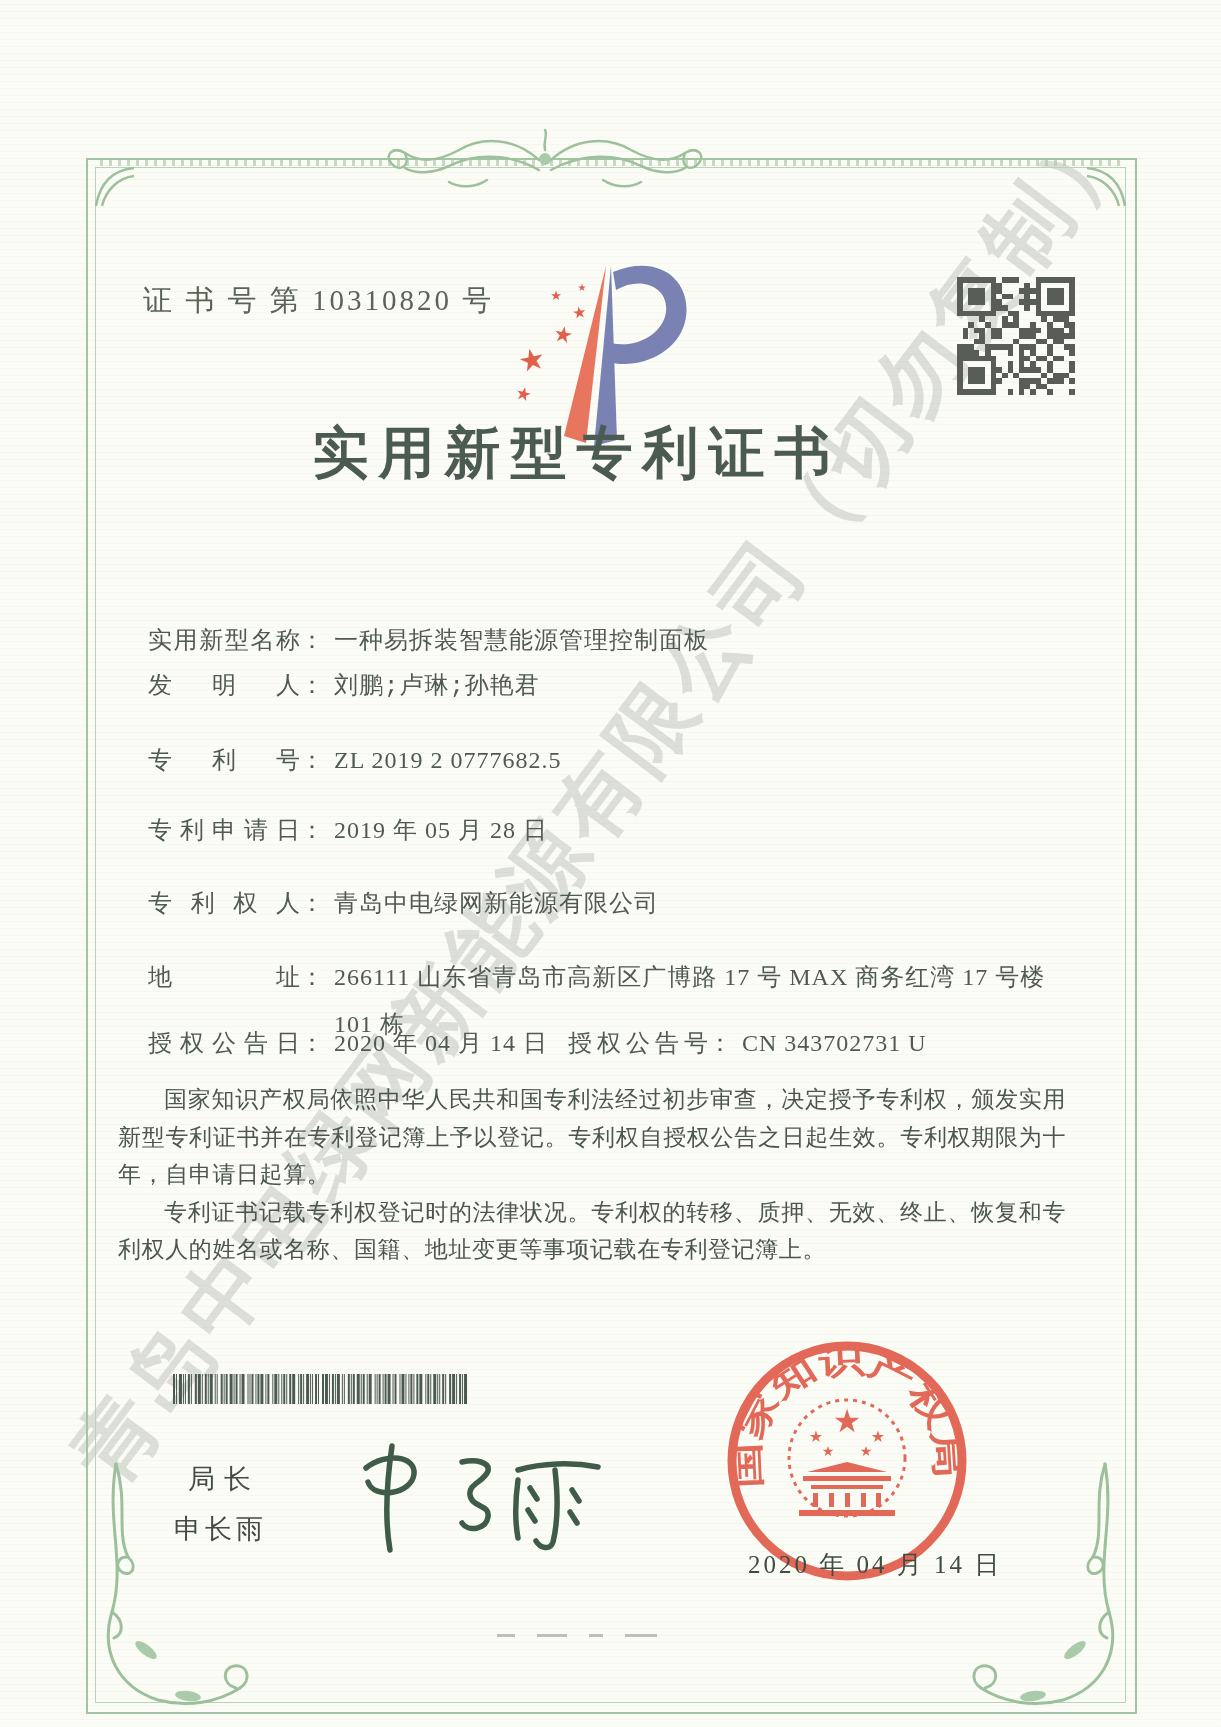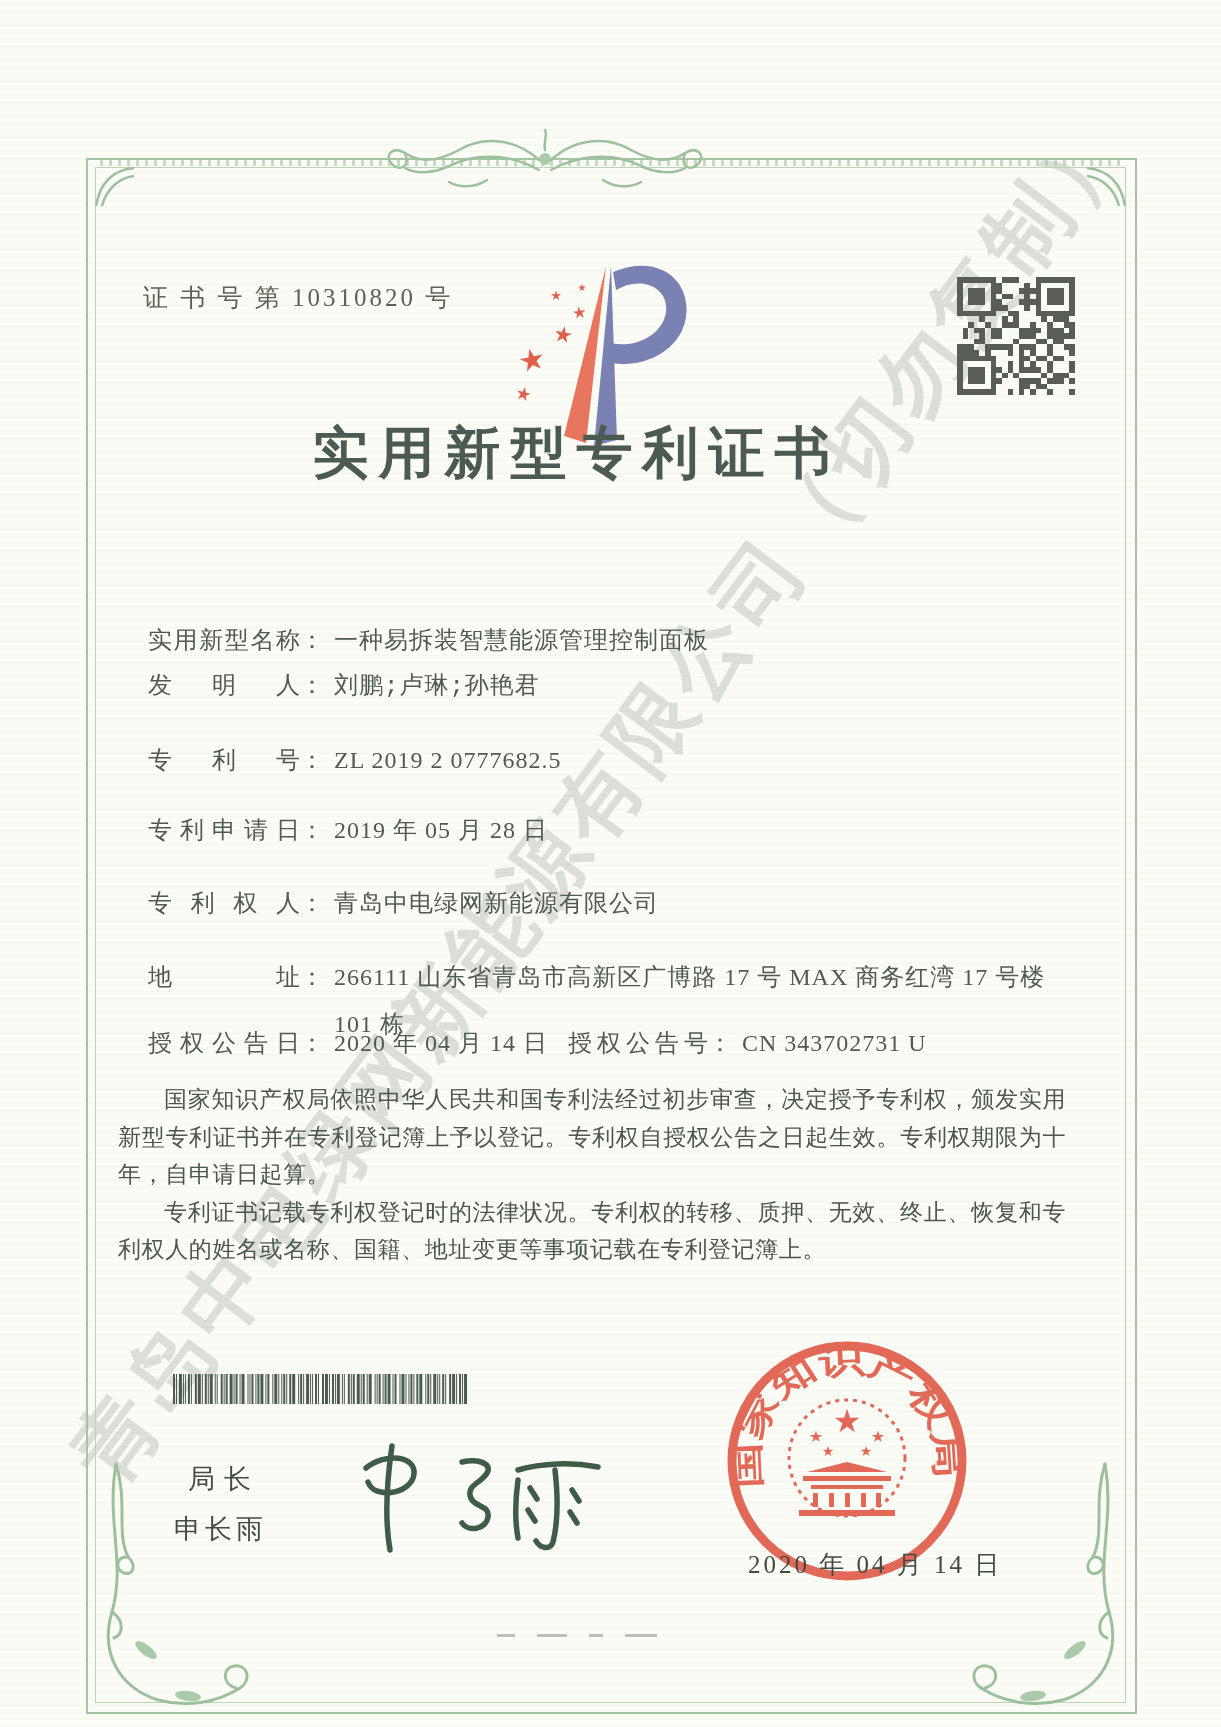--- a/index.html
+++ b/index.html
@@ -21,21 +21,21 @@
   
   .frame-outer{position:absolute;left:86px;top:158px;width:1047px;height:1552px;
     border:2px solid #a4c5a4;z-index:2;}
   .frame-inner{position:absolute;left:95px;top:167px;width:1029px;height:1534px;
     border:1px solid #b9d3b9;z-index:2;}
   .lace-top{position:absolute;left:100px;top:160px;width:1020px;height:6px;z-index:2;
     background-image:repeating-linear-gradient(90deg,#aecbae 0 3px,transparent 3px 9px);opacity:.7;}
   .ornament{position:absolute;z-index:2;}
   
   .cert-no{position:absolute;left:143px;top:281px;z-index:3;
-    font-size:25px;letter-spacing:3px;color:#5a6358;}
+    font-size:29px;letter-spacing:3px;color:#5a6358;}
   .logo{position:absolute;left:470px;top:236px;width:225px;height:230px;z-index:3;}
   .qr{position:absolute;left:957px;top:277px;width:118px;height:118px;z-index:3;}
   .qr svg{width:100%;height:100%;fill:#585e56;shape-rendering:crispEdges;}
   .title{position:absolute;left:0;top:416px;width:100%;z-index:3;
     text-align:center;text-indent:-128px;
     font-size:56px;font-weight:600;letter-spacing:10px;color:#4c5b51;margin-left:30px;}
   
   .frow{position:absolute;left:148px;z-index:3;font-size:24px;line-height:34px;color:#4f5a50;white-space:nowrap;}
   .flabel{display:inline-block;width:152px;text-align:justify;text-align-last:justify;vertical-align:top;}
   .fcolon{display:inline-block;margin-right:10px;vertical-align:top;}

